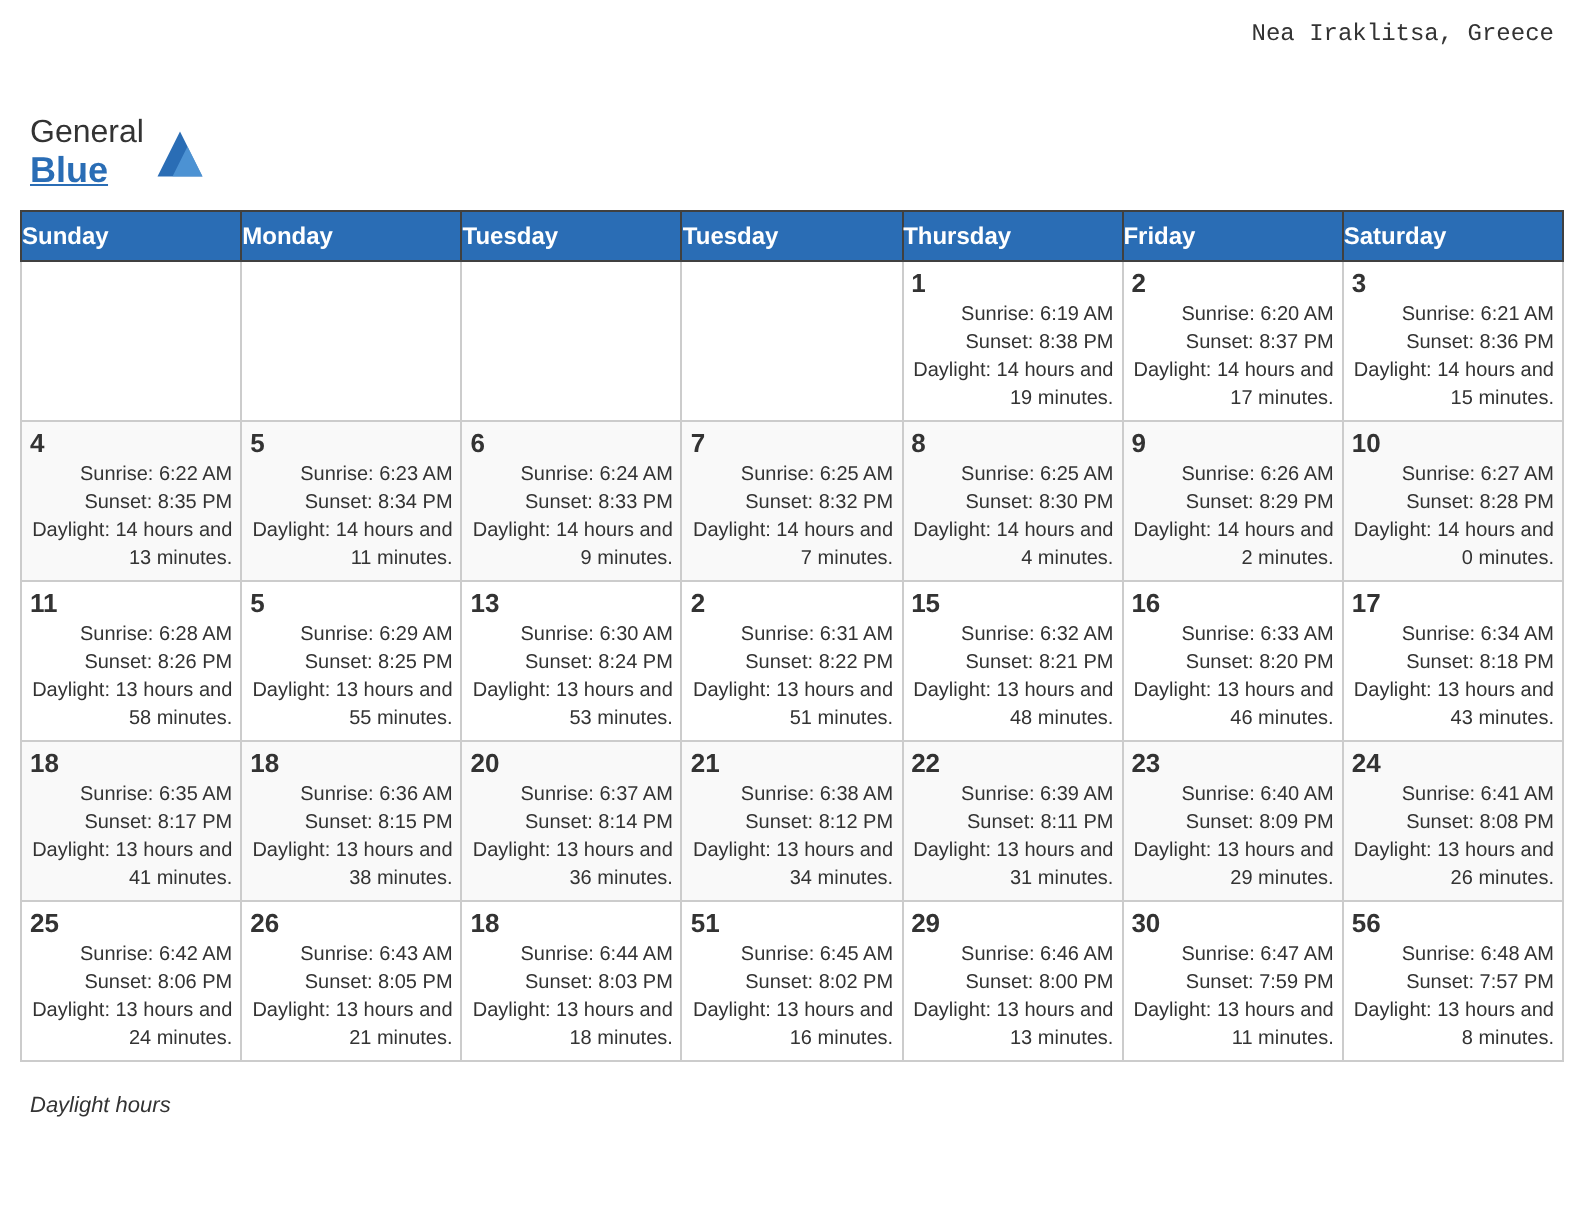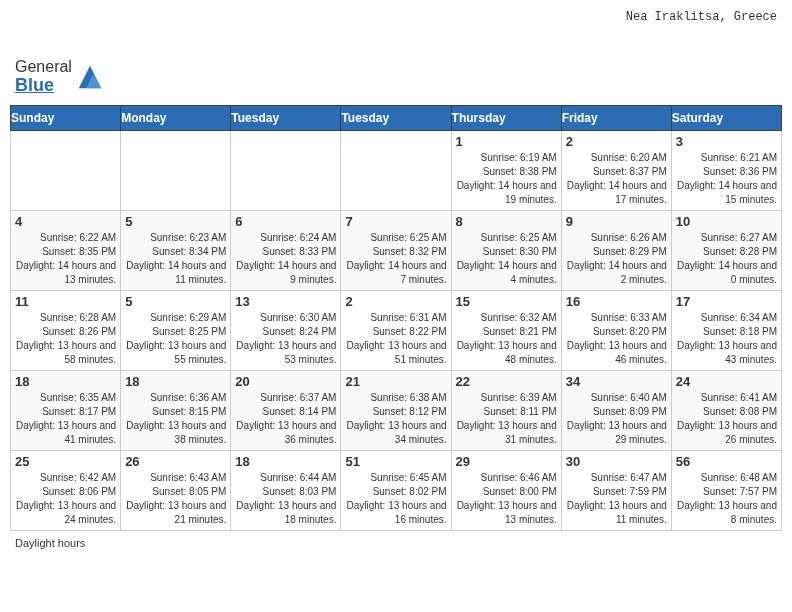--- a/index.html
+++ b/index.html
@@ -78,24 +78,25 @@
     .empty-cell {
       background: #fff;
     }
     tbody tr:nth-child(even) td {
       background: #f9f9f9;
     }
     tbody tr:nth-child(odd) td {
       background: #fff;
     }
     .footer-note {
-      margin-top: 6px;
+      margin-top: 16px;
       font-size: 11px;
       color: #333;
       padding-left: 5px;
+      font-style: italic;
     }
   </style>
 </head>
 <body>
 
 <div class="header">
   <div class="logo">
     <div>
       <div style="display:flex; align-items:center;">
         <div style="line-height:1.1">
@@ -220,21 +221,21 @@
         </td>
         <td>
           <div class="day-number">21</div>
           <div class="day-info">Sunrise: 6:38 AM<br>Sunset: 8:12 PM<br>Daylight: 13 hours and 34 minutes.</div>
         </td>
         <td>
           <div class="day-number">22</div>
           <div class="day-info">Sunrise: 6:39 AM<br>Sunset: 8:11 PM<br>Daylight: 13 hours and 31 minutes.</div>
         </td>
         <td>
-          <div class="day-number">34</div>
+          <div class="day-number">23</div>
           <div class="day-info">Sunrise: 6:40 AM<br>Sunset: 8:09 PM<br>Daylight: 13 hours and 29 minutes.</div>
         </td>
         <td>
           <div class="day-number">24</div>
           <div class="day-info">Sunrise: 6:41 AM<br>Sunset: 8:08 PM<br>Daylight: 13 hours and 26 minutes.</div>
         </td>
       </tr>
       <tr>
         <td>
           <div class="day-number">25</div>

